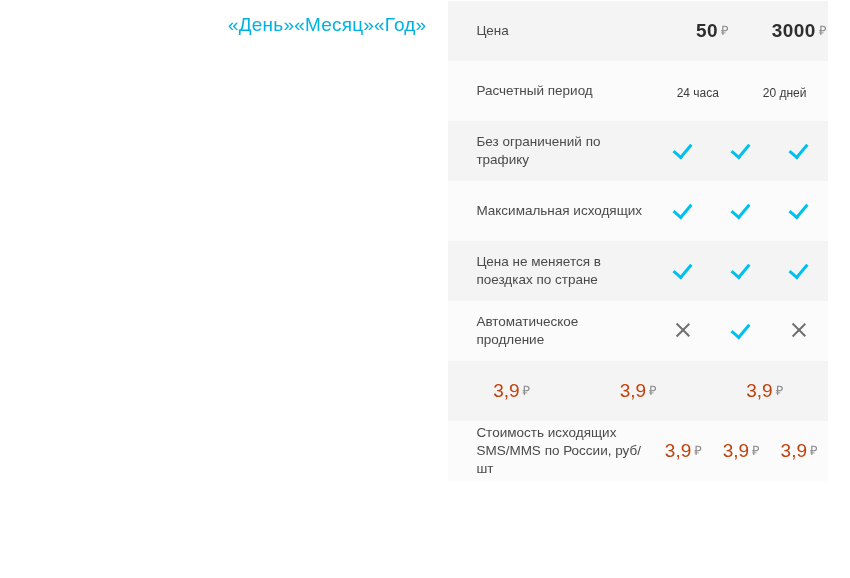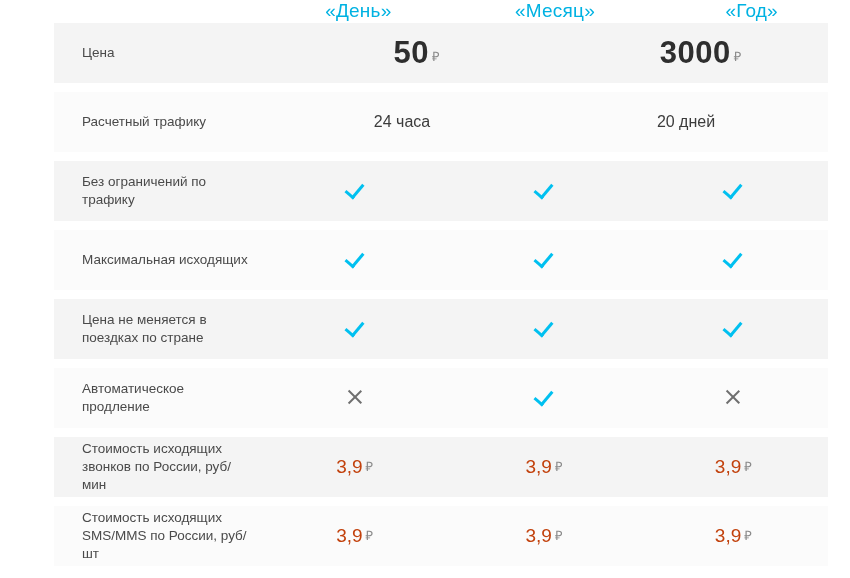--- a/index.html
+++ b/index.html
@@ -12,22 +12,21 @@
     background: #ffffff;
     font-family: "Liberation Sans", sans-serif;
     color: #3c3c3c;
     overflow: hidden;
   }
   .tariff-table {
     width: 850px;
     height: 446px;
     box-sizing: border-box;
     display: flex;
-    flex-direction: column;
-    padding-left: 32px;
+    flex-direction: row;
   }
   .header-row {
     display: flex;
     height: 50px;
     align-items: center;
     padding: 0 0 0 0;
   }
   .col-label {
     width: 228px;
     flex: 0 0 228px;
@@ -45,21 +44,20 @@
     font-weight: normal;
     letter-spacing: 0.2px;
   }
   .rows {
     flex: 1 1 auto;
     display: flex;
     flex-direction: column;
     margin-left: 22px;
     margin-right: 22px;
     border-top: 1px solid #ffffff;
-    gap: 9px;
   }
   .row {
     display: flex;
     align-items: center;
     min-height: 60px;
     flex: 1 1 auto;
   }
   .row.odd {
     background: #f4f4f4;
   }
@@ -77,34 +75,34 @@
     line-height: 1.35;
   }
   .row .value-cell {
     flex: 1 1 0;
     box-sizing: border-box;
     text-align: center;
     font-size: 15px;
     color: #3c3c3c;
   }
   .price-main {
-    font-size: 31px;
+    font-size: 19px;
     font-weight: bold;
     letter-spacing: 0.5px;
     color: #2e2e2e;
     margin-left: 29px;
   }
   .rub {
     font-size: 13px;
     color: #8a8a8a;
     margin-left: 3px;
     vertical-align: 2px;
   }
   .period-text {
-    font-size: 16px;
+    font-size: 12px;
     color: #3c3c3c;
   }
   .rate-main {
     font-size: 19px;
     color: #c2410c;
   }
   .check {
     display: inline-block;
     width: 20px;
     height: 20px;
@@ -157,21 +155,21 @@
     </div>
   </div>
 
   <div class="rows" id="rows-container">
       <div class="row odd">
         <div class="label-cell">Цена</div>
         <div class="value-cell"><span class="price-main">50</span><span class="rub">₽</span></div>
         <div class="value-cell"><span class="price-main">3000</span><span class="rub">₽</span></div>
       </div>
       <div class="row even">
-        <div class="label-cell">Расчетный трафику</div>
+        <div class="label-cell">Расчетный период</div>
         <div class="value-cell"><span class="period-text">24 часа</span></div>
         <div class="value-cell"><span class="period-text">20 дней</span></div>
       </div>
       <div class="row odd">
         <div class="label-cell">Без ограничений по трафику</div>
         <div class="value-cell"><span class="check"></span></div>
         <div class="value-cell"><span class="check"></span></div>
         <div class="value-cell"><span class="check"></span></div>
       </div>
       <div class="row even">
@@ -186,21 +184,20 @@
         <div class="value-cell"><span class="check"></span></div>
         <div class="value-cell"><span class="check"></span></div>
       </div>
       <div class="row even">
         <div class="label-cell">Автоматическое продление</div>
         <div class="value-cell"><span class="cross"></span></div>
         <div class="value-cell"><span class="check"></span></div>
         <div class="value-cell"><span class="cross"></span></div>
       </div>
       <div class="row odd">
-        <div class="label-cell">Стоимость исходящих звонков по России, руб/мин</div>
         <div class="value-cell"><span class="rate-main">3,9</span><span class="rub">₽</span></div>
         <div class="value-cell"><span class="rate-main">3,9</span><span class="rub">₽</span></div>
         <div class="value-cell"><span class="rate-main">3,9</span><span class="rub">₽</span></div>
       </div>
       <div class="row even">
         <div class="label-cell">Стоимость исходящих SMS/MMS по России, руб/шт</div>
         <div class="value-cell"><span class="rate-main">3,9</span><span class="rub">₽</span></div>
         <div class="value-cell"><span class="rate-main">3,9</span><span class="rub">₽</span></div>
         <div class="value-cell"><span class="rate-main">3,9</span><span class="rub">₽</span></div>
       </div>

